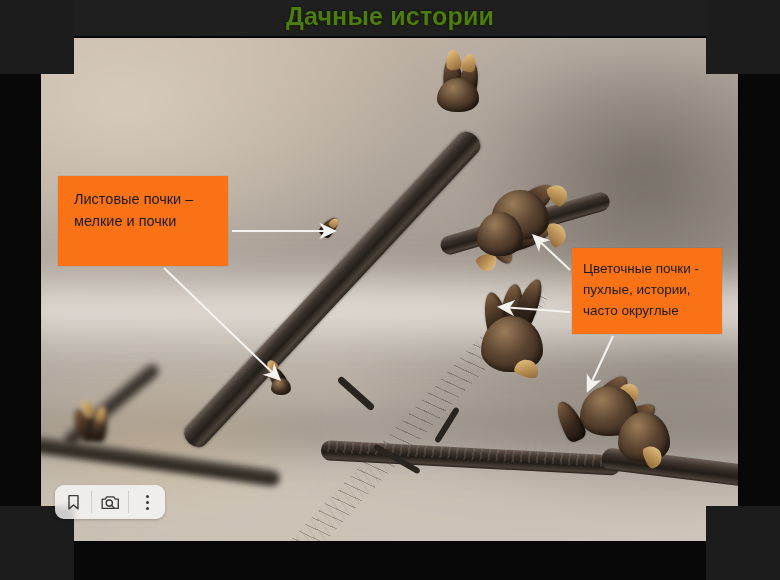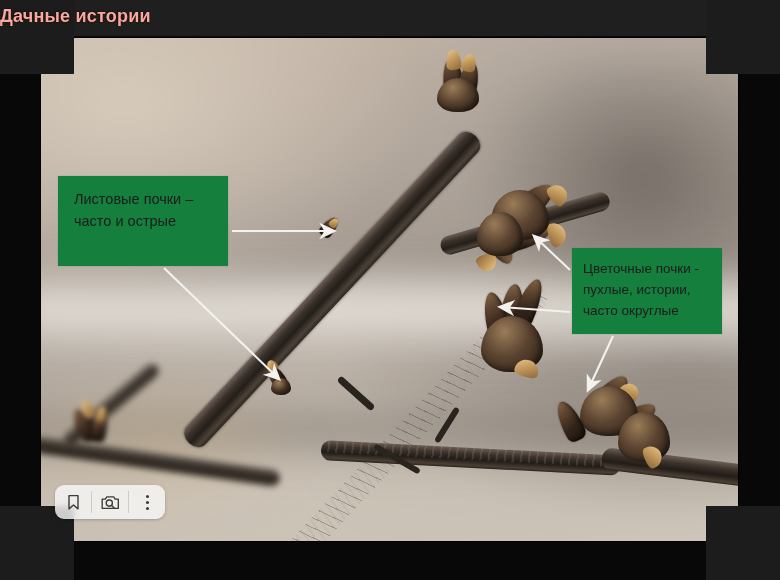--- a/index.html
+++ b/index.html
@@ -27,25 +27,25 @@
   .bev-bl{bottom:0;left:0;width:74px;height:74px;
           background:linear-gradient(45deg,#000 0 48%,#141414 48% 100%);}
   .bev-br{bottom:0;right:0;width:74px;height:74px;
           background:linear-gradient(315deg,#000 0 48%,#141414 48% 100%);}
   .frame-top-band{position:absolute;top:0;left:74px;right:74px;height:36px;
                   background:#1f1f1f;}
 
   
   #title{
     position:absolute;top:1px;left:0;right:0;
-    text-align:left;
-    font-size:18px;
+    text-align:center;
+    font-size:25px;
     font-weight:bold;
     letter-spacing:.2px;
-    color:#fca5a5;
+    color:#4d7c0f;
     text-shadow:0 0 2px #000, 1px 1px 0 #2a2a00;
     z-index:30;
     line-height:30px;
   }
 
   
   #photo{
     position:absolute;
     left:41px;top:38px;
     width:697px;height:503px;
@@ -169,21 +169,21 @@
   .bud-fuzzy{
     position:absolute;
     border-radius:50% 50% 46% 46% / 62% 62% 38% 38%;
     background:radial-gradient(ellipse at 38% 28%, #9a7c58 0%, #5a4330 45%, #2b1f15 100%);
     box-shadow:inset -3px -3px 6px rgba(0,0,0,.5);
   }
 
   
   .label-box{
     position:absolute;
-    background:#15803d;
+    background:#f97316;
     color:#1b1b1b;
     font-size:14.5px;
     line-height:1.5;
     padding:13px 14px 13px 16px;
     box-sizing:border-box;
     z-index:20;
     box-shadow:0 0 1px rgba(0,0,0,.25);
   }
   #label-leaf{left:58px;top:176px;width:170px;height:90px;}
   #label-flower{left:572px;top:248px;width:150px;height:86px;
@@ -337,21 +337,21 @@
       <line x1="232" y1="231" x2="334" y2="231"></line>
       <line x1="164" y1="268" x2="279" y2="379"></line>
       <line x1="570" y1="270" x2="534" y2="236"></line>
       <line x1="570" y1="312" x2="500" y2="307"></line>
       <line x1="613" y1="336" x2="588" y2="390"></line>
     </g>
   </svg>
 
   <div class="label-box" id="label-leaf">
     <div>Листовые почки –</div>
-    <div>часто и острые</div>
+    <div>мелкие и почки</div>
   </div>
 
   <div class="label-box" id="label-flower">
     <div>Цветочные почки -</div>
     <div>пухлые, истории,</div>
     <div>часто округлые</div>
   </div>
 
   <div class="frame-bevel">
     <div class="bev bev-tl"></div>

